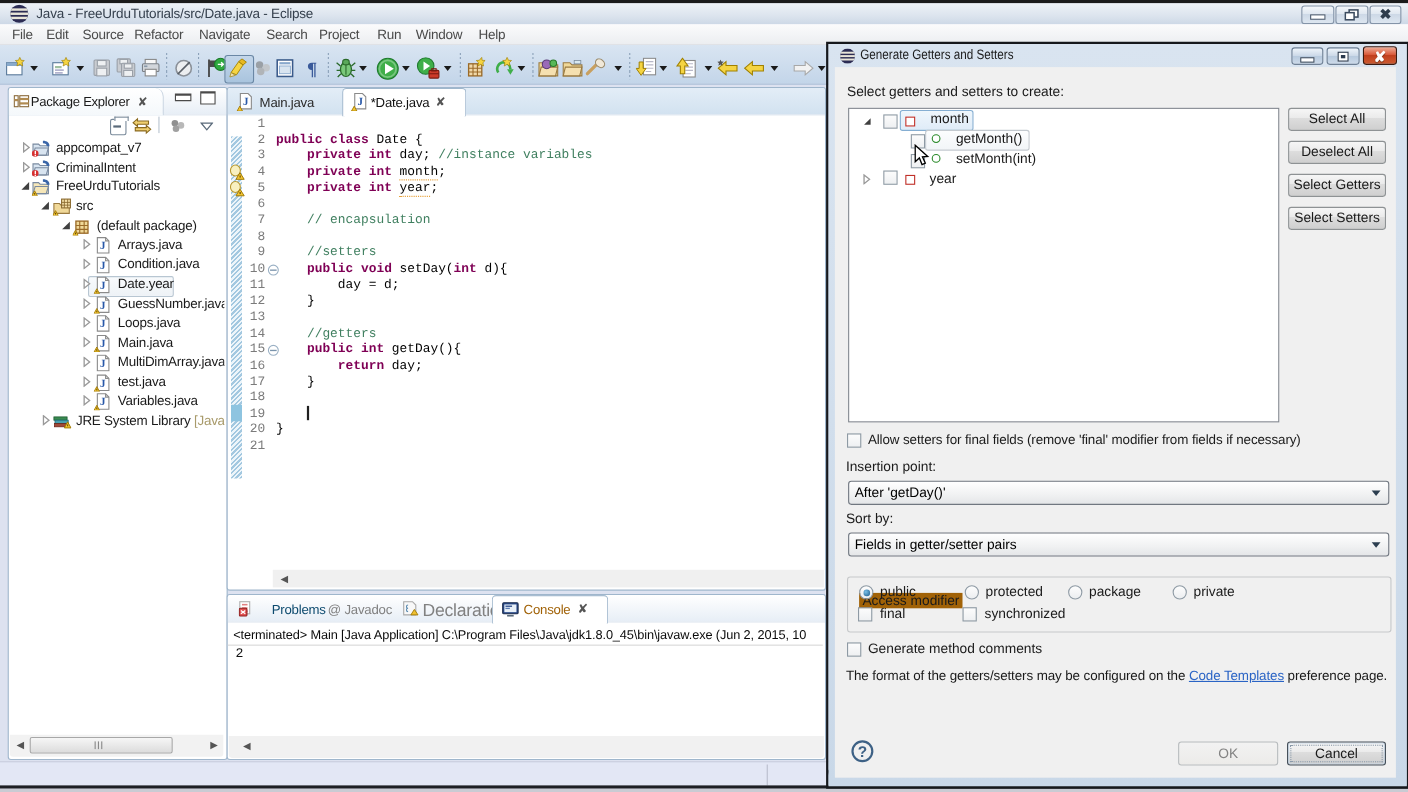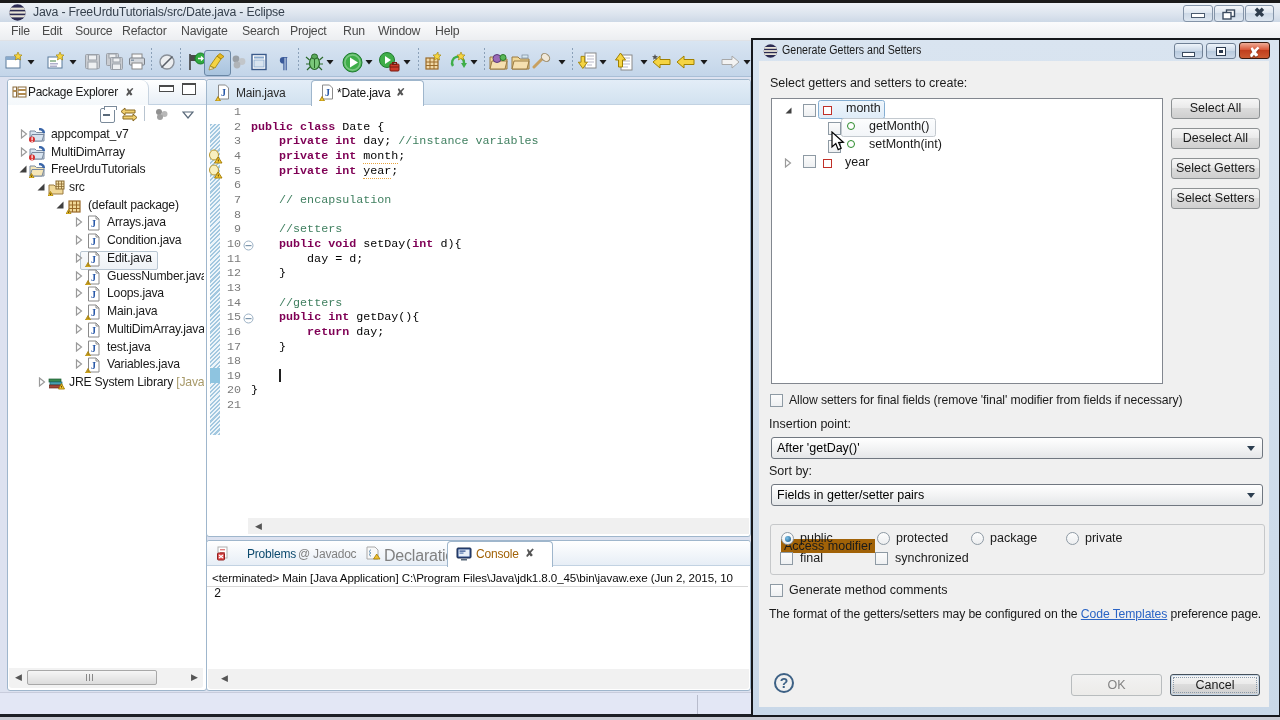--- a/index.html
+++ b/index.html
@@ -309,21 +309,21 @@
         <path d="M1.5 1 L6.5 5 L1.5 9 Z" fill="#fff" stroke="#9a9a9a" stroke-width="1.2"></path>
       </svg>
 <svg class="abs" style="left:21px;top:40px" width="17" height="16" viewBox="0 0 17 16">
         <path d="M1 4 L6 4 L7.5 5.5 L15 5.5 L15 14 L1 14 Z" fill="#d8e4f0" stroke="#7a8aa0" stroke-width="1"></path>
         <path d="M3 7.5 L15 7.5 L13 14 L1 14 Z" fill="#d8e4f0" stroke="#7a8aa0" stroke-width="1"></path>
         <path d="M10 1 C14 1 16 3 16 6 L13.5 6 C13.5 4 12.5 3.2 10 3.2 Z" fill="#3a66a8"></path>
         <circle cx="3" cy="12.5" r="3" fill="#d83030"></circle>
         <rect x="2.5" y="10.2" width="1.2" height="3" fill="#fff"></rect>
         <rect x="2.5" y="13.8" width="1.2" height="1.2" fill="#fff"></rect>
       </svg>
-<span class="abs" style="left:43px;top:40px;">MultiDimArray</span>
+<span class="abs" style="left:43px;top:40px;">CriminalIntent</span>
 <svg class="abs" style="left:10px;top:59px" width="10" height="10" viewBox="0 0 10 10">
         <path d="M8.5 1.5 L8.5 8.5 L1.5 8.5 Z" fill="#404040"></path>
       </svg>
 <svg class="abs" style="left:21px;top:57px" width="17" height="16" viewBox="0 0 17 16">
         <path d="M1 4 L6 4 L7.5 5.5 L15 5.5 L15 14 L1 14 Z" fill="#f5e6b8" stroke="#7a8aa0" stroke-width="1"></path>
         <path d="M3 7.5 L15 7.5 L13 14 L1 14 Z" fill="#f5e6b8" stroke="#7a8aa0" stroke-width="1"></path>
         <path d="M10 1 C14 1 16 3 16 6 L13.5 6 C13.5 4 12.5 3.2 10 3.2 Z" fill="#3a66a8"></path>
         <path d="M5 16 L0 16 L2.5 11.5 Z" fill="#f5c832" stroke="#a07800" stroke-width="0.8"></path>
         <rect x="2.1" y="13.4" width="0.9" height="1.6" fill="#5a4000"></rect>
       </svg>
@@ -371,21 +371,21 @@
 <svg class="abs" style="left:67px;top:148px" width="8" height="10" viewBox="0 0 8 10">
         <path d="M1.5 1 L6.5 5 L1.5 9 Z" fill="#fff" stroke="#9a9a9a" stroke-width="1.2"></path>
       </svg>
 <svg class="abs" style="left:77px;top:146px" width="17" height="16" viewBox="0 0 17 16">
         <path d="M3.5 1 L11 1 L14 4 L14 15 L3.5 15 Z" fill="#fff" stroke="#8a8a8a" stroke-width="1"></path>
         <path d="M11 1 L11 4 L14 4" fill="none" stroke="#8a8a8a" stroke-width="1"></path>
         <text x="6" y="11.5" font-family="Liberation Serif" font-size="10" font-weight="bold" fill="#2858a8">J</text>
         <path d="M5.5 16 L0.5 16 L3 11.5 Z" fill="#f5c832" stroke="#a07800" stroke-width="0.8"></path>
         <rect x="2.6" y="13.4" width="0.9" height="1.6" fill="#5a4000"></rect>
       </svg>
-<span class="abs" style="left:99px;top:146px;">Edit.java</span>
+<span class="abs" style="left:99px;top:146px;">Date.year</span>
 <svg class="abs" style="left:67px;top:166px" width="8" height="10" viewBox="0 0 8 10">
         <path d="M1.5 1 L6.5 5 L1.5 9 Z" fill="#fff" stroke="#9a9a9a" stroke-width="1.2"></path>
       </svg>
 <svg class="abs" style="left:77px;top:164px" width="17" height="16" viewBox="0 0 17 16">
         <path d="M3.5 1 L11 1 L14 4 L14 15 L3.5 15 Z" fill="#fff" stroke="#8a8a8a" stroke-width="1"></path>
         <path d="M11 1 L11 4 L14 4" fill="none" stroke="#8a8a8a" stroke-width="1"></path>
         <text x="6" y="11.5" font-family="Liberation Serif" font-size="10" font-weight="bold" fill="#2858a8">J</text>
         <path d="M5.5 16 L0.5 16 L3 11.5 Z" fill="#f5c832" stroke="#a07800" stroke-width="0.8"></path>
         <rect x="2.6" y="13.4" width="0.9" height="1.6" fill="#5a4000"></rect>
       </svg>

